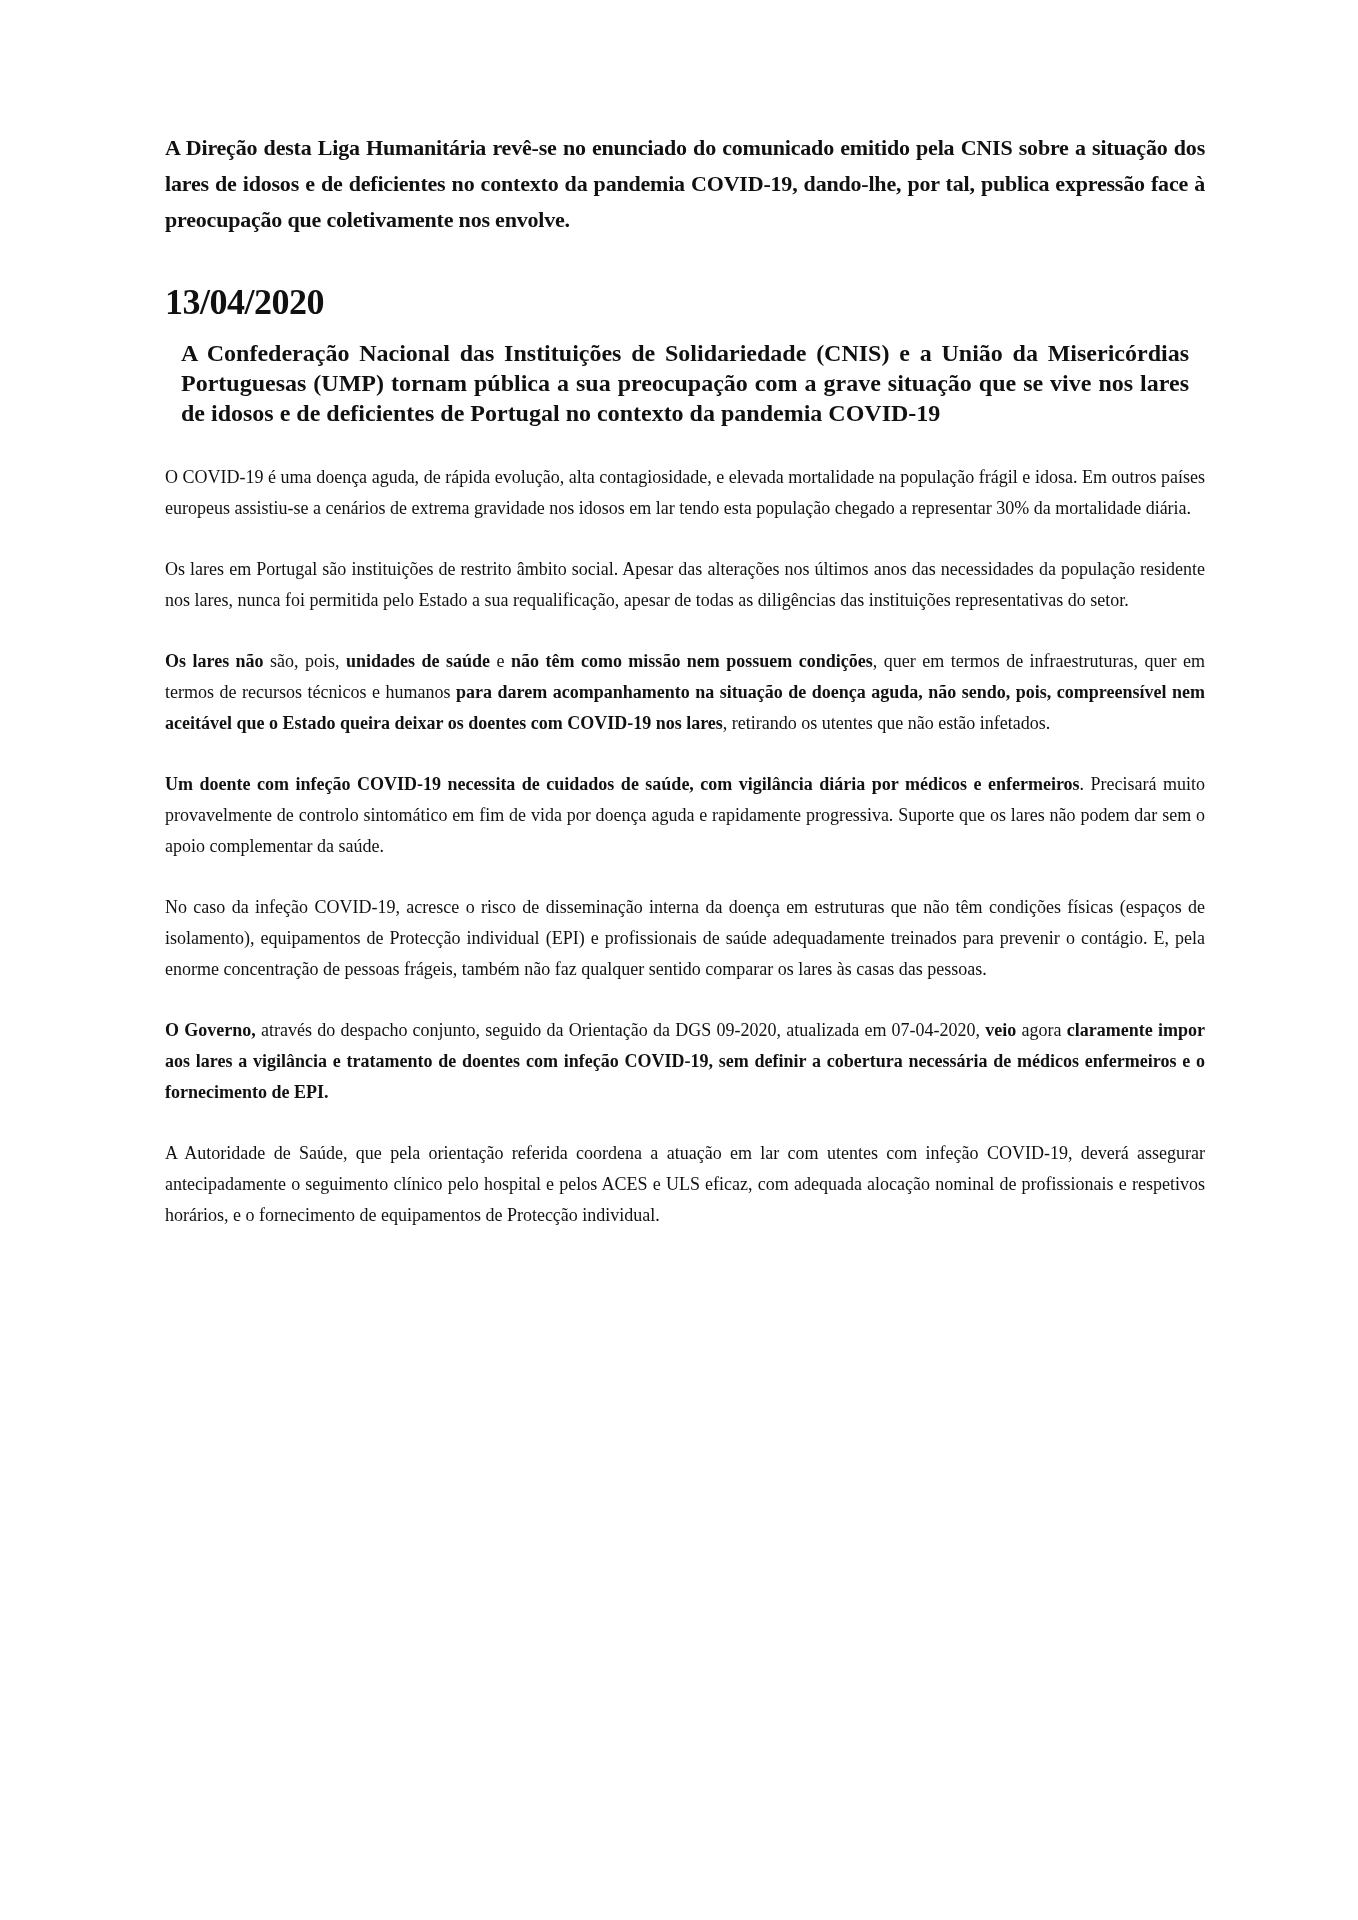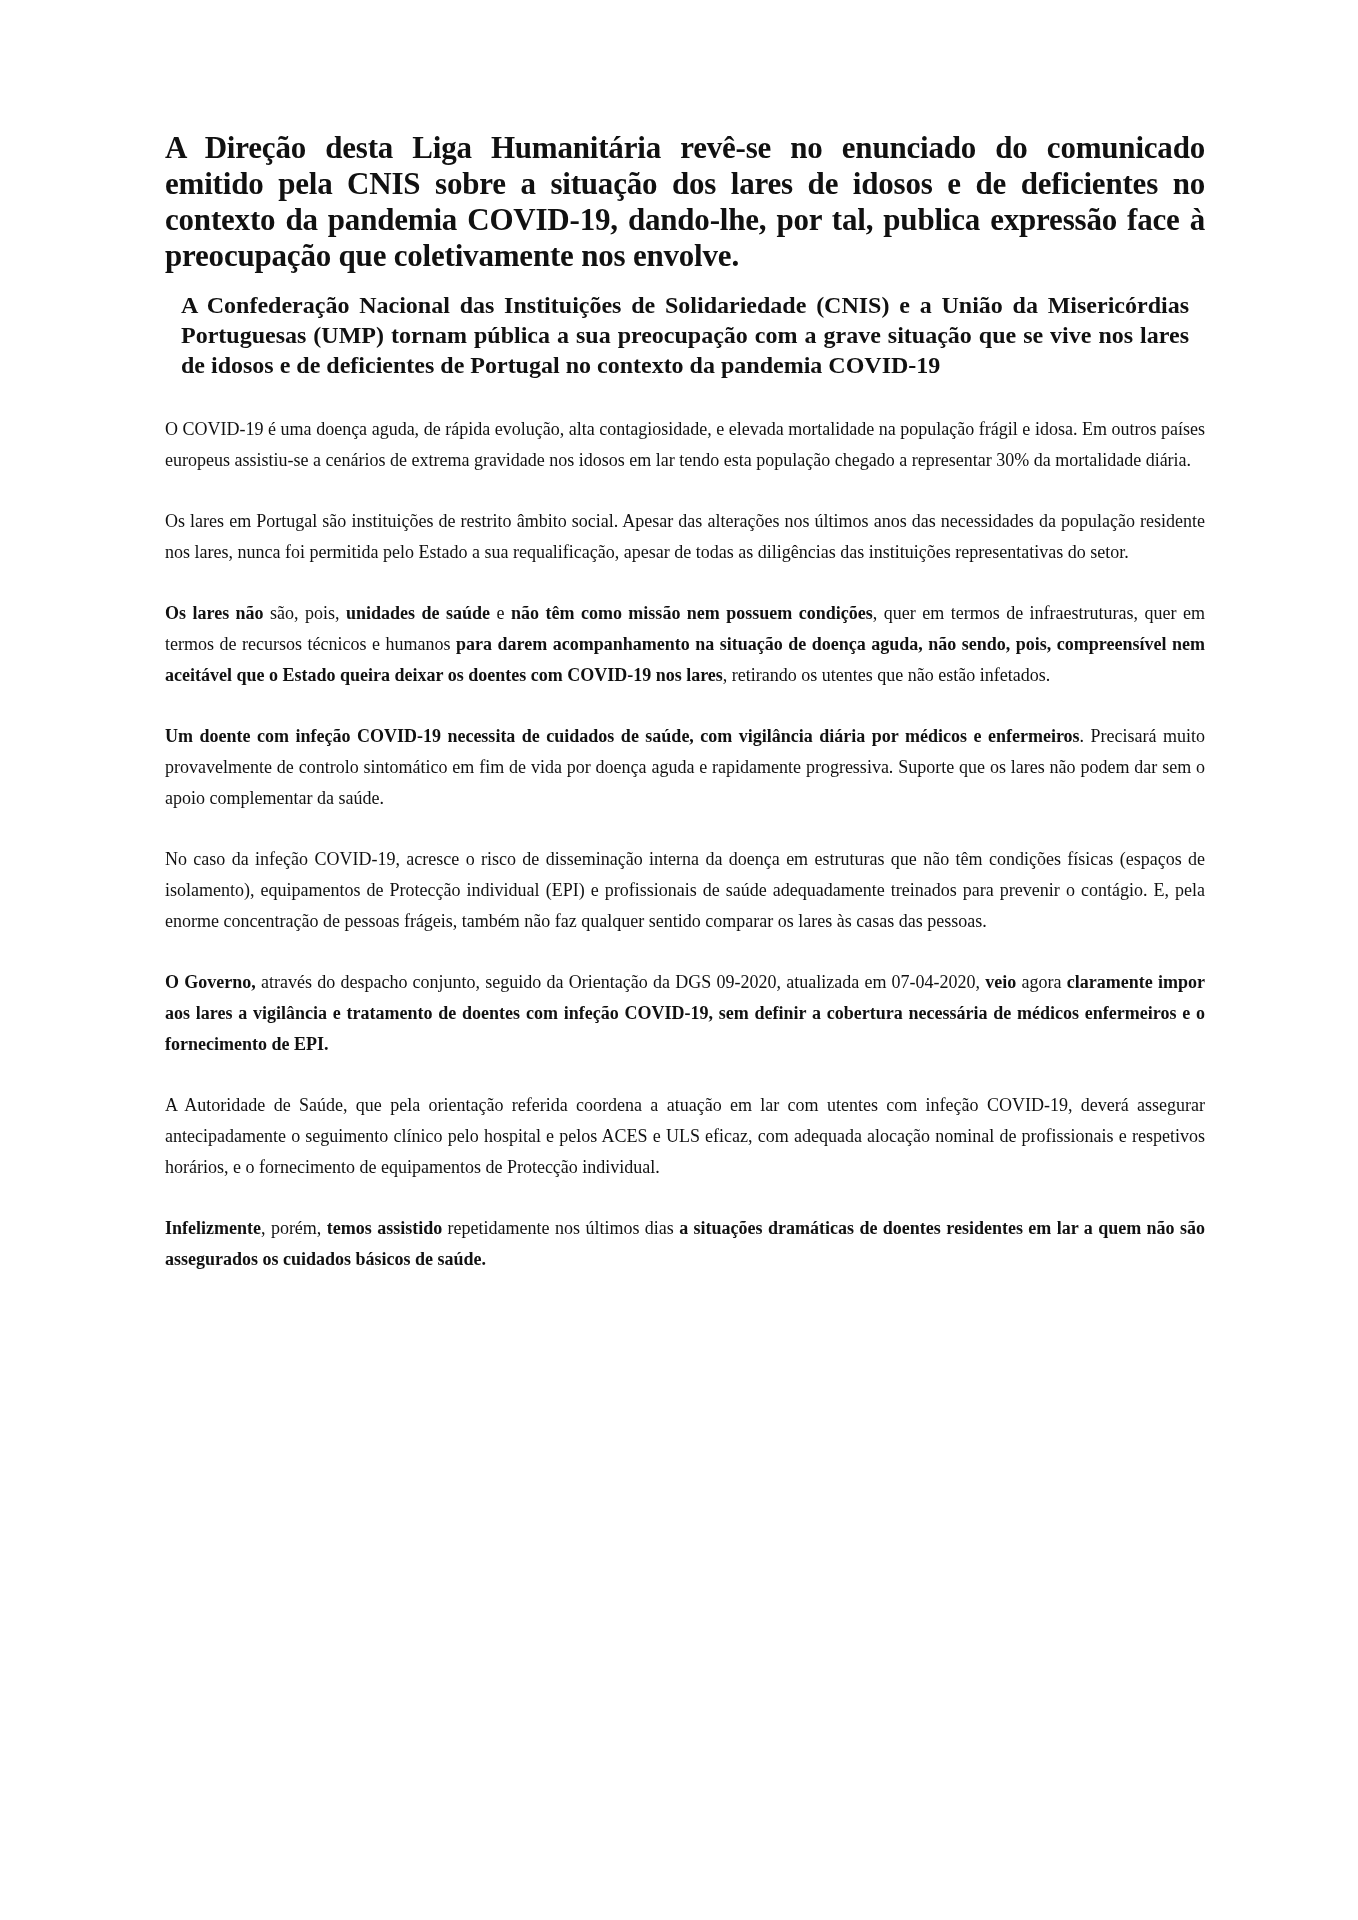--- a/index.html
+++ b/index.html
@@ -16,21 +16,21 @@
       color: #111111;
     }
     .page {
       position: absolute;
       left: 165px;
       top: 130px;
       width: 1040px;
     }
     .intro {
       font-weight: bold;
-      font-size: 31px;
+      font-size: 22px;
       line-height: 36px;
       text-align: justify;
       margin: 0;
       letter-spacing: -0.2px;
     }
     .date {
       font-weight: bold;
       font-size: 36px;
       line-height: 40px;
       margin: 44px 0 4px 0;
@@ -51,23 +51,23 @@
     }
     .para .b, .lead .b { font-weight: bold; }
     .para .r { font-weight: normal; }
     .p-first { margin-top: 34px; }
   </style>
 </head>
 <body>
 
 <div class="page">
   <p class="intro">A Direção desta Liga Humanitária revê-se no enunciado do comunicado emitido pela CNIS sobre a situação dos lares de idosos e de deficientes no contexto da pandemia COVID-19, dando-lhe, por tal, publica expressão face à preocupação que coletivamente nos envolve.</p>
+  <div class="date">13/04/2020</div>
   <p class="lead">A Confederação Nacional das Instituições de Solidariedade (CNIS) e a União da Misericórdias Portuguesas (UMP) tornam pública a sua preocupação com a grave situação que se vive nos lares de idosos e de deficientes de Portugal no contexto da pandemia COVID-19</p>
 
   <p class="para p-first"><span class="r">O COVID-19 é uma doença aguda, de rápida evolução, alta contagiosidade, e elevada mortalidade na população frágil e idosa. Em outros países europeus assistiu-se a cenários de extrema gravidade nos idosos em lar tendo esta população chegado a representar 30% da mortalidade diária.</span></p>
   <p class="para"><span class="r">Os lares em Portugal são instituições de restrito âmbito social. Apesar das alterações nos últimos anos das necessidades da população residente nos lares, nunca foi permitida pelo Estado a sua requalificação, apesar de todas as diligências das instituições representativas do setor.</span></p>
   <p class="para"><span class="b">Os lares não</span><span class="r"> são, pois, </span><span class="b">unidades de saúde</span><span class="r"> e </span><span class="b">não têm como missão nem possuem condições</span><span class="r">, quer em termos de infraestruturas, quer em termos de recursos técnicos e humanos </span><span class="b">para darem acompanhamento na situação de doença aguda, não sendo, pois, compreensível nem aceitável que o Estado queira deixar os doentes com COVID-19 nos lares</span><span class="r">, retirando os utentes que não estão infetados.</span></p>
   <p class="para"><span class="b">Um doente com infeção COVID-19 necessita de cuidados de saúde, com vigilância diária por médicos e enfermeiros</span><span class="r">. Precisará muito provavelmente de controlo sintomático em fim de vida por doença aguda e rapidamente progressiva. Suporte que os lares não podem dar sem o apoio complementar da saúde.</span></p>
   <p class="para"><span class="r">No caso da infeção COVID-19, acresce o risco de disseminação interna da doença em estruturas que não têm condições físicas (espaços de isolamento), equipamentos de Protecção individual (EPI) e profissionais de saúde adequadamente treinados para prevenir o contágio. E, pela enorme concentração de pessoas frágeis, também não faz qualquer sentido comparar os lares às casas das pessoas.</span></p>
   <p class="para"><span class="b">O Governo,</span><span class="r"> através do despacho conjunto, seguido da Orientação da DGS 09-2020, atualizada em 07-04-2020, </span><span class="b">veio</span><span class="r"> agora </span><span class="b">claramente impor aos lares a vigilância e tratamento de doentes com infeção COVID-19, sem definir a cobertura necessária de médicos enfermeiros e o fornecimento de EPI.</span></p>
   <p class="para"><span class="r">A Autoridade de Saúde, que pela orientação referida coordena a atuação em lar com utentes com infeção COVID-19, deverá assegurar antecipadamente o seguimento clínico pelo hospital e pelos ACES e ULS eficaz, com adequada alocação nominal de profissionais e respetivos horários, e o fornecimento de equipamentos de Protecção individual.</span></p>
-  <p class="para"><span class="b">Infelizmente</span><span class="r">, porém, </span><span class="b">temos assistido</span><span class="r"> repetidamente nos últimos dias </span><span class="b">a situações dramáticas de doentes residentes em lar a quem não são assegurados os cuidados básicos de saúde.</span></p>
 </div>
 
 </body></html>

